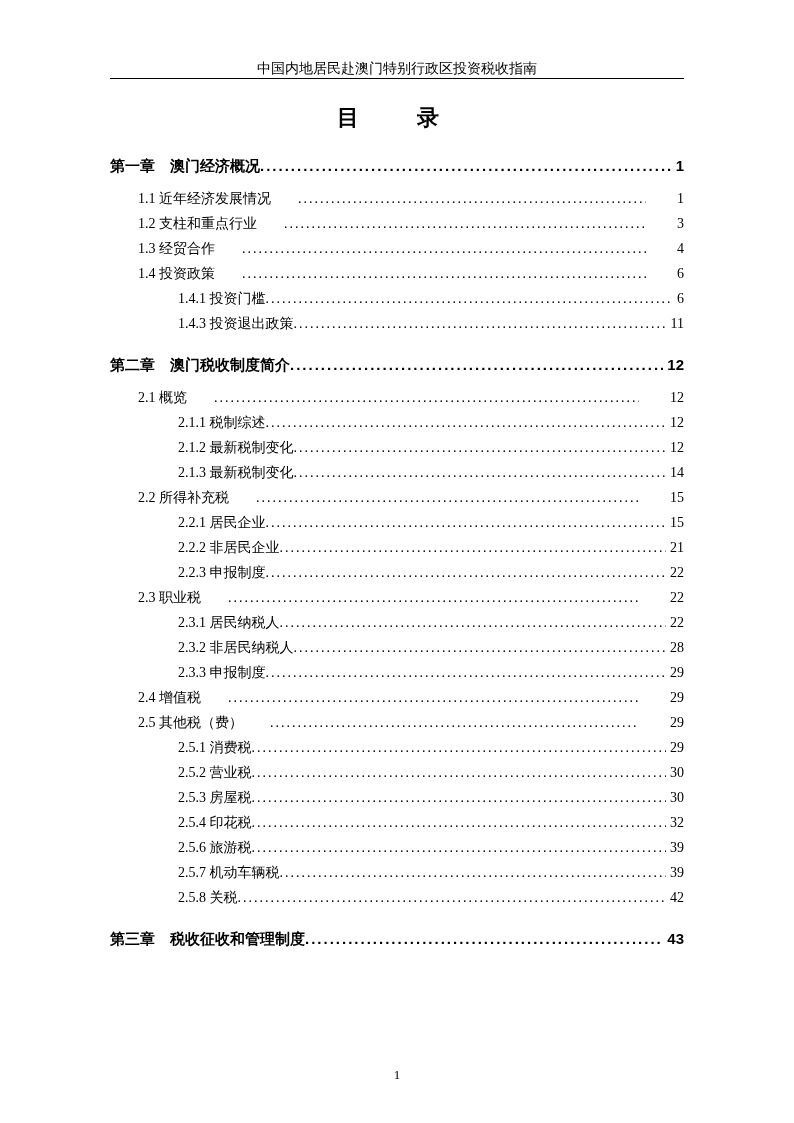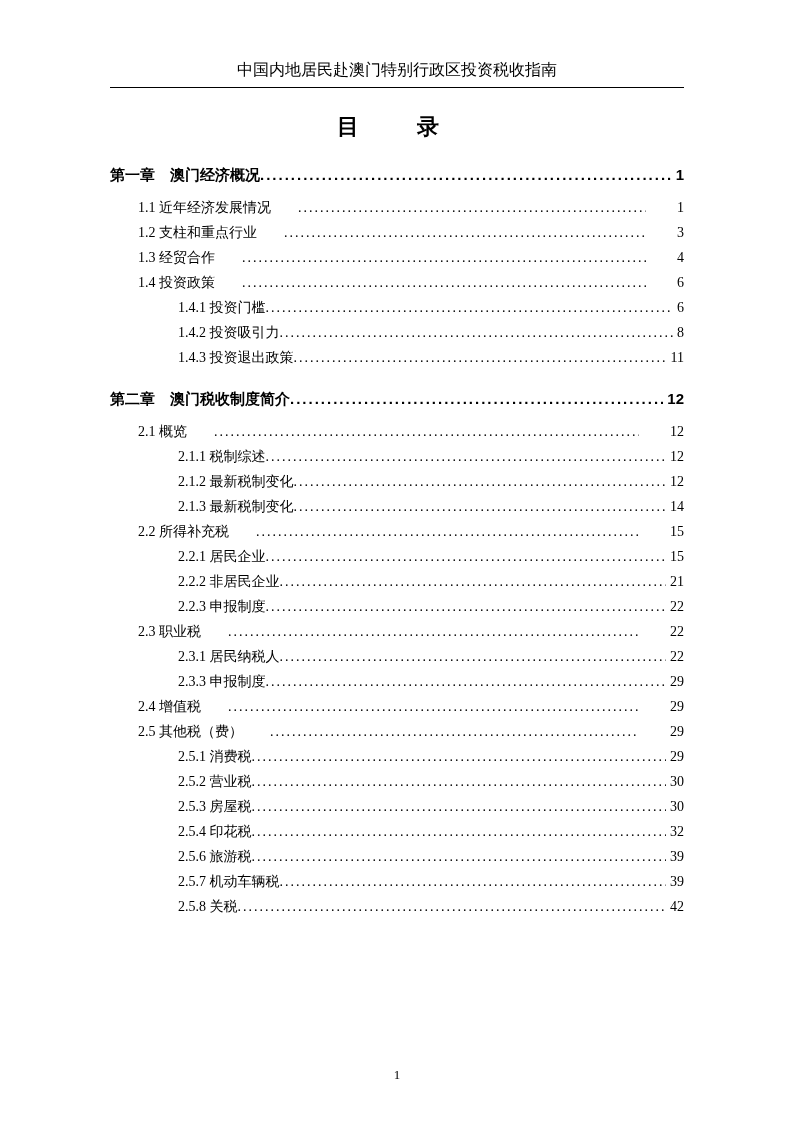--- a/index.html
+++ b/index.html
@@ -7,22 +7,21 @@
     width: 794px;
     height: 1123px;
     background: #fff;
     font-family: "SimSun", "宋体", serif;
     color: #000;
     padding: 60px 110px 50px 110px;
     position: relative;
   }
   .header {
     text-align: center;
-    font-size: 16px;
-    margin-bottom: 6px;
+    font-size: 14px;
   }
   .header-line {
     border-bottom: 1px solid #000;
     margin-bottom: 24px;
   }
   .toc-title {
     text-align: center;
     font-size: 22px;
     font-weight: bold;
     letter-spacing: 18px;
@@ -108,25 +107,20 @@
       <span class="toc-label">1.4 投资政策</span>
       <span class="toc-leader"></span>
       <span class="toc-page">6</span>
     </div>
     <div class="toc-entry level2">
       <span class="toc-label">1.4.1 投资门槛</span>
       <span class="toc-leader"></span>
       <span class="toc-page">6</span>
     </div>
     <div class="toc-entry level2">
-      <span class="toc-label">1.4.2 投资吸引力</span>
-      <span class="toc-leader"></span>
-      <span class="toc-page">8</span>
-    </div>
-    <div class="toc-entry level2">
       <span class="toc-label">1.4.3 投资退出政策</span>
       <span class="toc-leader"></span>
       <span class="toc-page">11</span>
     </div>
     <div class="toc-entry chapter">
       <span class="toc-label">第二章　澳门税收制度简介</span>
       <span class="toc-leader"></span>
       <span class="toc-page">12</span>
     </div>
     <div class="toc-entry level1">
@@ -173,20 +167,25 @@
       <span class="toc-label">2.3 职业税</span>
       <span class="toc-leader"></span>
       <span class="toc-page">22</span>
     </div>
     <div class="toc-entry level2">
       <span class="toc-label">2.3.1 居民纳税人</span>
       <span class="toc-leader"></span>
       <span class="toc-page">22</span>
     </div>
     <div class="toc-entry level2">
+      <span class="toc-label">2.3.2 非居民纳税人</span>
+      <span class="toc-leader"></span>
+      <span class="toc-page">28</span>
+    </div>
+    <div class="toc-entry level2">
       <span class="toc-label">2.3.3 申报制度</span>
       <span class="toc-leader"></span>
       <span class="toc-page">29</span>
     </div>
     <div class="toc-entry level1">
       <span class="toc-label">2.4 增值税</span>
       <span class="toc-leader"></span>
       <span class="toc-page">29</span>
     </div>
     <div class="toc-entry level1">
@@ -222,15 +221,20 @@
     <div class="toc-entry level2">
       <span class="toc-label">2.5.7 机动车辆税</span>
       <span class="toc-leader"></span>
       <span class="toc-page">39</span>
     </div>
     <div class="toc-entry level2">
       <span class="toc-label">2.5.8 关税</span>
       <span class="toc-leader"></span>
       <span class="toc-page">42</span>
     </div>
+    <div class="toc-entry chapter">
+      <span class="toc-label">第三章　税收征收和管理制度</span>
+      <span class="toc-leader"></span>
+      <span class="toc-page">43</span>
+    </div>
   </div>
 
 <div class="page-num">1</div>
 
 </body></html>

